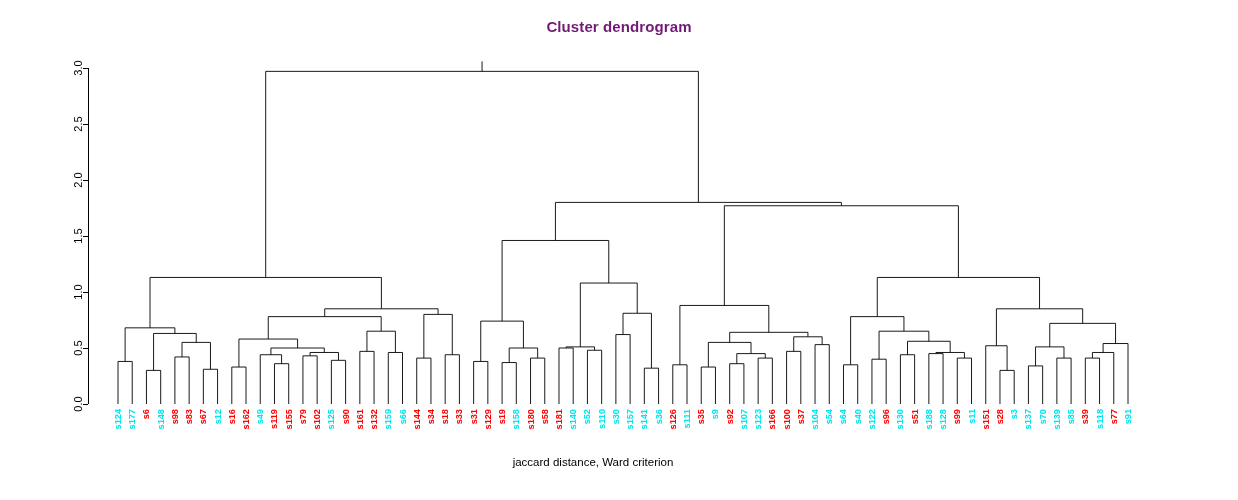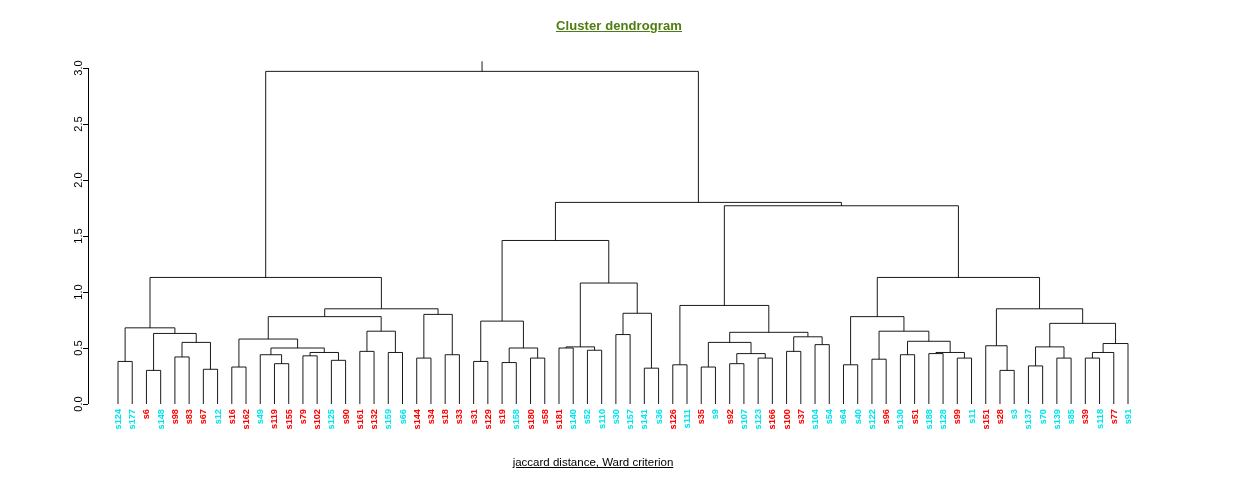--- a/index.html
+++ b/index.html
@@ -1,24 +1,24 @@
 <!DOCTYPE html>
 <html><head>
 <meta charset="utf-8">
 <style>
   html,body{margin:0;padding:0;background:#ffffff;}
   body{width:1238px;height:500px;font-family:"Liberation Sans",sans-serif;overflow:hidden;}
   #root{position:relative;width:1238px;height:500px;background:#fff;}
   #title{
     position:absolute;left:0;top:18px;width:1238px;text-align:center;
-    font-size:13px;font-weight:bold;color:#4d7c0f;letter-spacing:0.1px;text-decoration:underline;
+    font-size:15px;font-weight:bold;color:#701a75;letter-spacing:0.1px;
   }
   #xlabel{
     position:absolute;left:0;top:456px;width:1186px;text-align:center;
-    font-size:11.5px;color:#000;text-decoration:underline;
+    font-size:11.5px;color:#000;
   }
   #plot{position:absolute;left:0;top:0;width:1238px;height:500px;}
   .axis-line{stroke:#000;stroke-width:1;shape-rendering:crispEdges;}
   .tick-line{stroke:#000;stroke-width:1;shape-rendering:crispEdges;}
   .tick-text{font-family:"Liberation Sans",sans-serif;font-size:11px;fill:#000;}
   .tree-link{stroke:#000;stroke-width:0.9;fill:none;shape-rendering:geometricPrecision;}
   .leaf-label{font-family:"Liberation Sans",sans-serif;font-size:9.2px;font-weight:bold;}
 </style>
 </head>
 <body>

